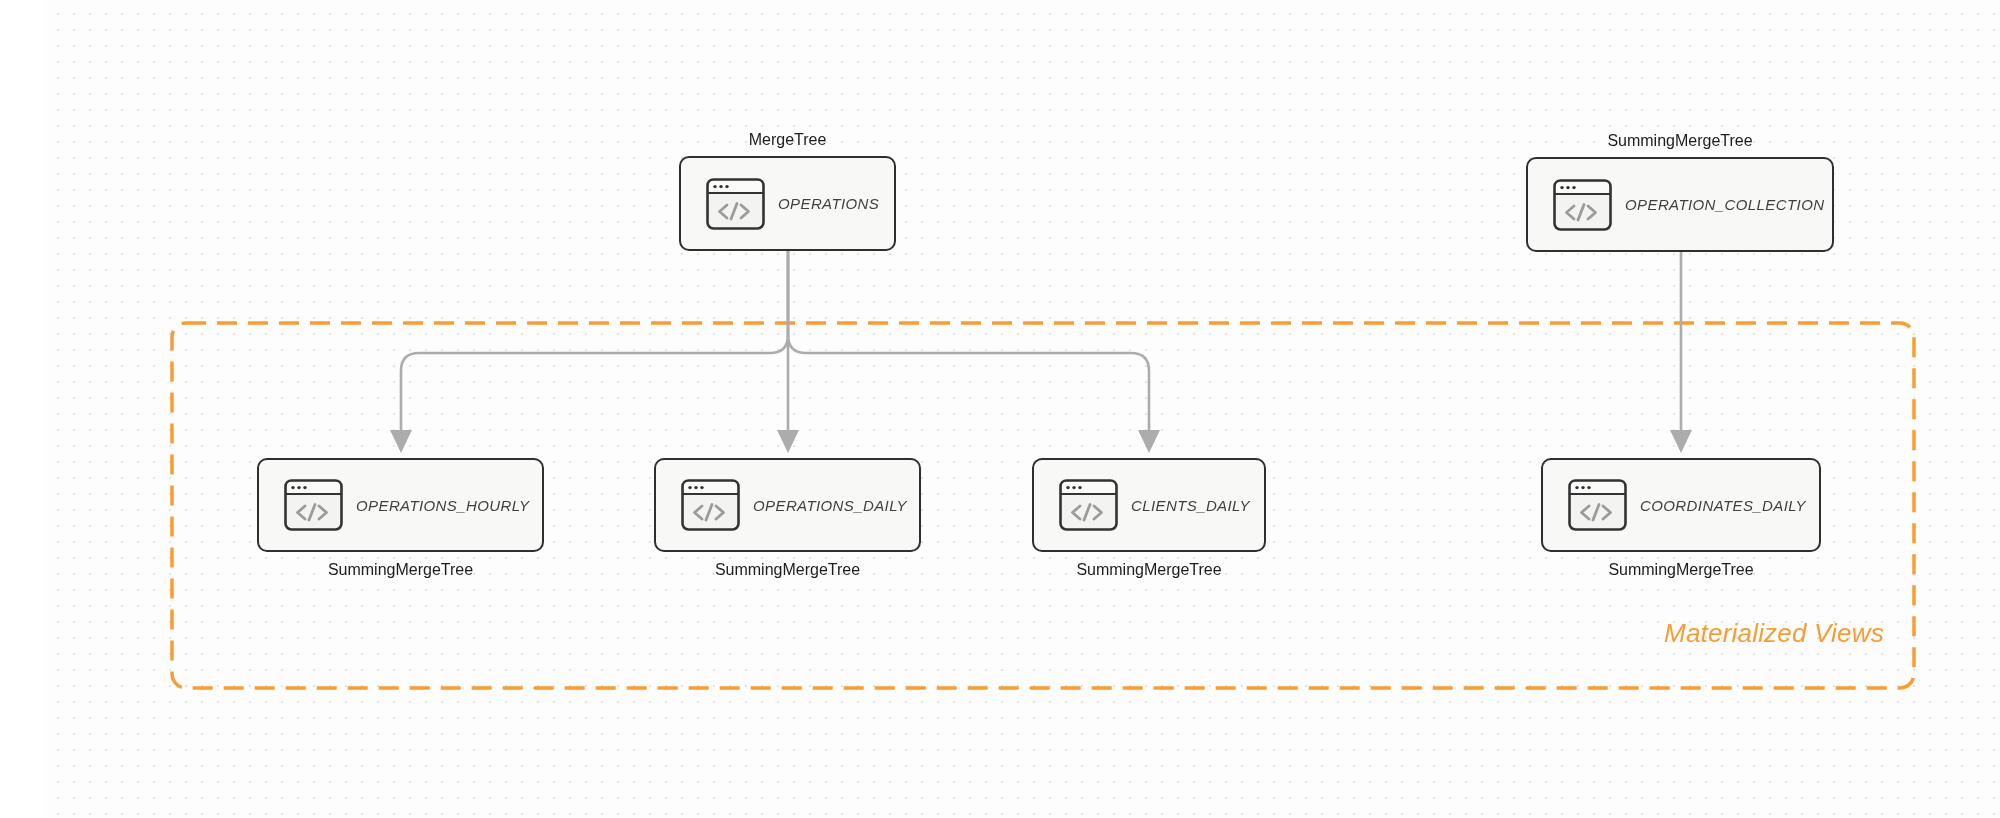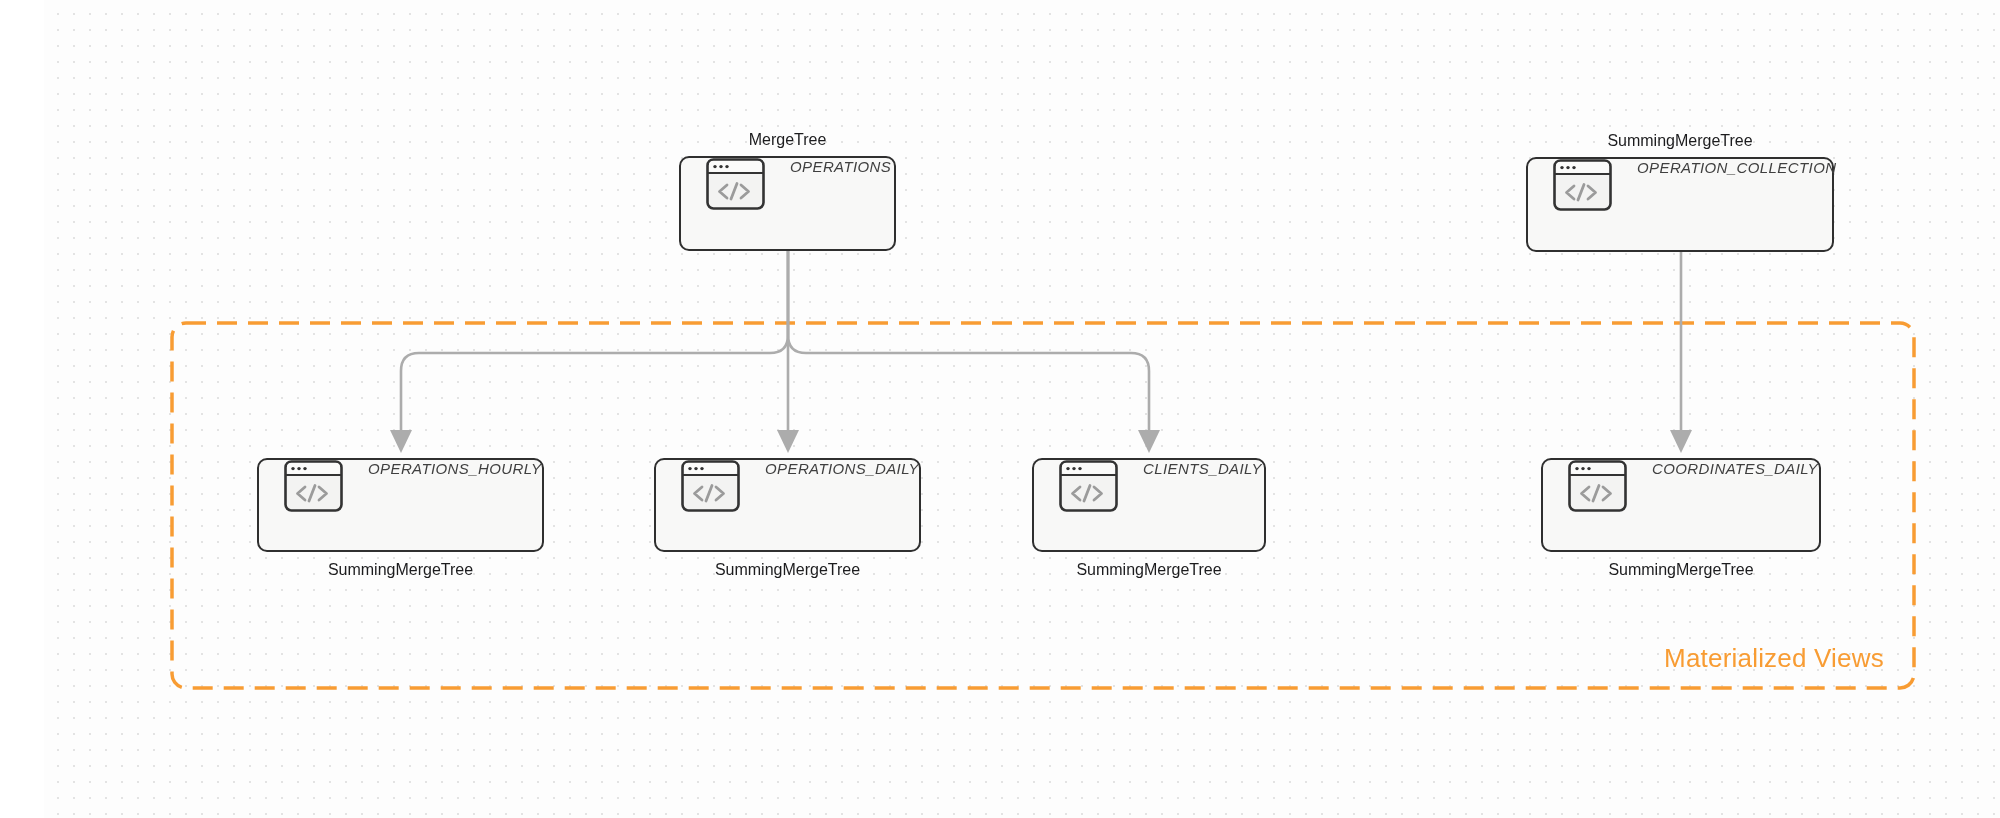--- a/index.html
+++ b/index.html
@@ -27,22 +27,22 @@
     position: absolute;
   }
   .node-box {
     position: absolute;
     left: 0; top: 0;
     width: 100%; height: 100%;
     background: #f8f8f7;
     border: 2.5px solid #2f2f2f;
     border-radius: 10px;
     display: flex;
-    align-items: flex-start;
-    gap: 25px;
+    align-items: center;
+    gap: 13px;
     padding: 0 36px 0 25px;
   }
   .node-label {
     font-size: 15px;
     font-style: italic;
     letter-spacing: 0.4px;
     color: #3f3f3f;
     white-space: nowrap;
   }
   .engine {
@@ -53,27 +53,28 @@
     font-size: 16px;
     font-weight: 500;
     color: #1c1c1e;
   }
   .engine-top    { bottom: calc(100% + 7px); }
   .engine-bottom { top:    calc(100% + 9px); }
   .icon { flex: 0 0 auto; }
   #group-label {
     position: absolute;
     left: 1730px;
-    top: 643px;
+    top: 618px;
     transform: translateX(-50%);
     font-size: 26px;
     font-weight: 500;
     letter-spacing: 0.2px;
     color: #f89c33;
     white-space: nowrap;
+    font-style: italic;
   }
 </style>
 </head>
 <body>
 
 <div id="canvas">
 
   <svg id="edges-layer" viewBox="0 0 2000 818">
 
     <rect x="128" y="323" width="1742" height="365" rx="14" fill="none" stroke-width="3.5" stroke-dasharray="20 11" stroke="#f89c33"></rect>

